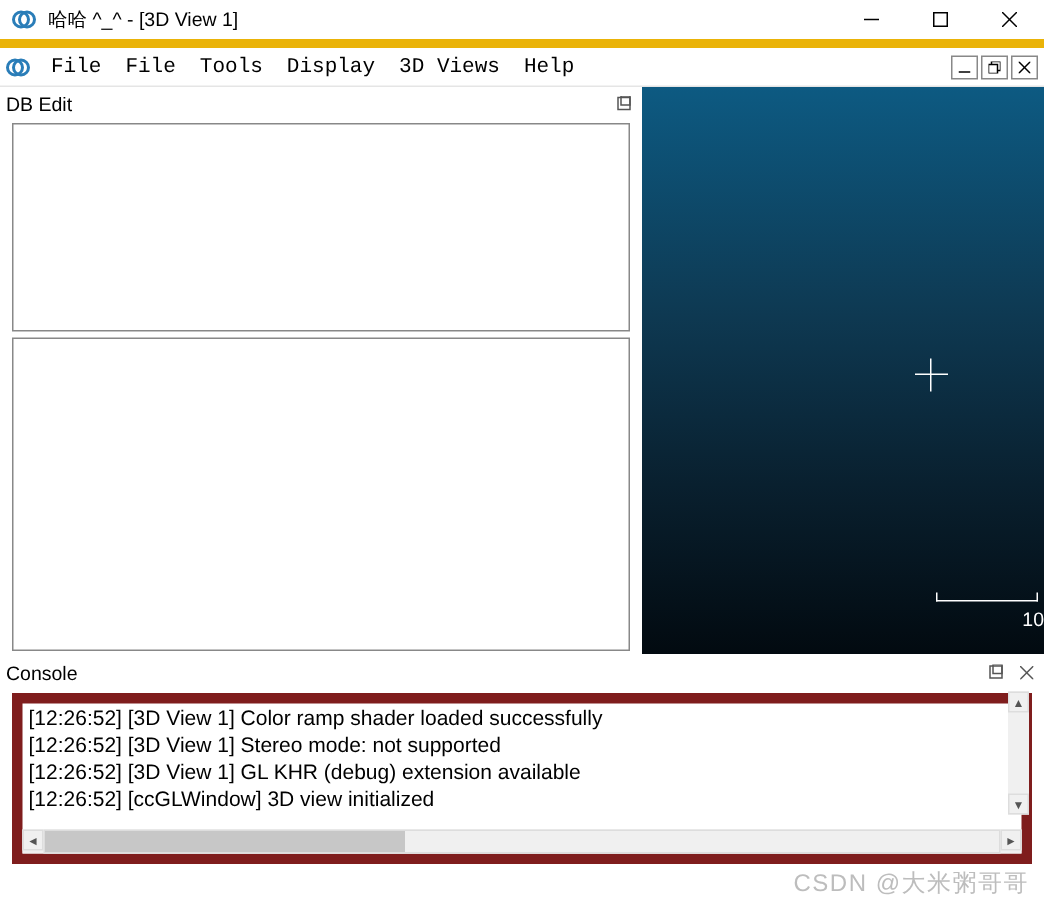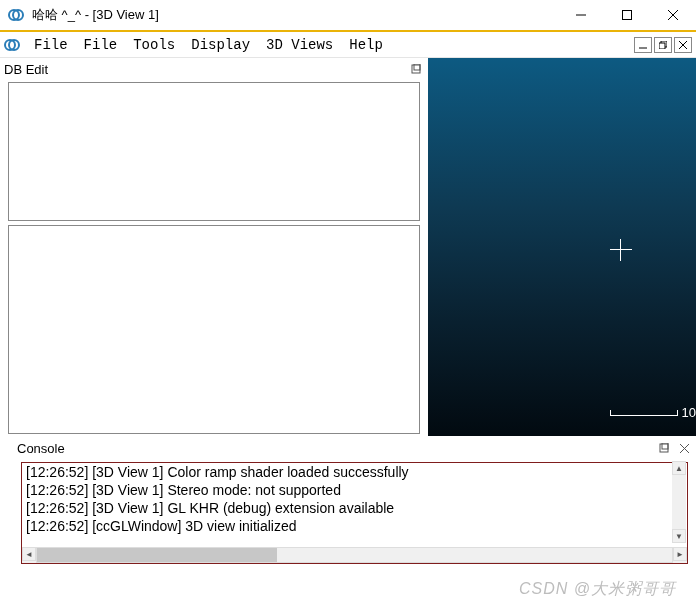--- a/index.html
+++ b/index.html
@@ -1,17 +1,17 @@
 <!DOCTYPE html>
 <html><head>
 <meta charset="utf-8">
 <style>
 * { box-sizing: border-box; margin: 0; padding: 0; font-family: "Segoe UI", Tahoma, sans-serif; font-size: 13px; }
 body { width: 696px; height: 606px; background: #fff; position: relative; overflow: hidden; }
-.titlebar { height: 32px; display: flex; align-items: center; border-bottom: 2px solid #eab308; }
+.titlebar { height: 32px; display: flex; align-items: center; border-bottom: 6px solid #eab308; }
 .titlebar .app-icon { width: 16px; height: 16px; margin: 0 8px; }
 .titlebar .title { flex: 1; font-size: 13px; color: #000; }
 .win-controls { display: flex; }
 .win-btn { width: 46px; height: 32px; display: flex; align-items: center; justify-content: center; cursor: pointer; }
 .menubar { height: 26px; display: flex; align-items: center; padding-left: 4px; border-bottom: 1px solid #e5e5e5; }
 .menu-icon { width: 16px; height: 16px; margin-right: 6px; }
 .menu-item { padding: 2px 8px; font-size: 14px; cursor: default; font-family: Liberation Mono, monospace; }
 .mdi-controls { margin-left: auto; display: flex; align-items: center; gap: 2px; padding-right: 4px; }
 .mdi-btn { width: 18px; height: 16px; border: 1px solid #888; display: flex; align-items: center; justify-content: center; cursor: pointer; }
 .body-row { display: flex; height: 378px; }
@@ -20,33 +20,33 @@
 .dock-title { flex: 1; font-size: 13px; }
 .dock-btn { width: 16px; height: 16px; display: flex; align-items: center; justify-content: center; cursor: pointer; }
 .panel-box { margin: 2px 8px; border: 1px solid #888; background: #fff; flex: 1; }
 #dbtree-section { height: 165px; display:flex; flex-direction:column; }
 #props-section { flex:1; display:flex; flex-direction:column; }
 .viewport { flex: 1; position: relative; background: linear-gradient(to bottom, #0d5a82 0%, #0e3952 40%, #09202f 70%, #020a10 100%); }
 .crosshair { position: absolute; top: 48%; left: 68%; width: 22px; height: 22px; }
 .crosshair:before, .crosshair:after { content:""; position:absolute; background:#fff; }
 .crosshair:before { left:10px; top:0; width:1px; height:22px; }
 .crosshair:after { top:10px; left:0; height:1px; width:22px; }
-.scale-bar { position:absolute; bottom:16px; right:0; color:#fff; font-size:13px; display:flex; align-items:flex-end; }
+.scale-bar { position:absolute; bottom:16px; right:0; color:#fff; font-size:13px; display:flex; align-items:flex-end;flex-direction:column; }
 .scale-line { display:inline-block; height:6px; border-left:1px solid #fff; border-right:1px solid #fff; border-bottom:1px solid #fff; width:68px; margin-right:4px; margin-bottom:4px; }
-.console-section { border-top: 0px solid #ccc; padding-left: 13px; }
+.console-section { border-top: 0px solid #ccc; }
 .console-header { display:flex; align-items:center; height:24px; padding:0 4px; }
-.console-box { margin: 2px 8px; border:1px solid #7f1d1d; }
+.console-box { margin: 2px 8px; border:7px solid #7f1d1d; }
 .console-lines { height: 84px; overflow:hidden; }
 .console-line { padding: 1px 4px; font-size: 14px; border-bottom: 0; white-space: nowrap; }
 .v-scroll { position:absolute; right:10px; top:461px; width:14px; height:82px; background:#f0f0f0; display:flex; flex-direction:column; }
 .scroll-btn { width:14px; height:14px; background:#f0f0f0; display:flex; align-items:center; justify-content:center; cursor:pointer; font-size:8px; color:#555; border:1px solid #ddd; }
 .h-scroll { height:16px; background:#f0f0f0; display:flex; }
 .h-track { flex:1; background:#f0f0f0; border:1px solid #ddd; position:relative; }
 .h-thumb { position:absolute; left:0; top:0; bottom:0; width:240px; background:#c7c7c7; }
-.watermark { position:absolute; bottom:6px; right:20px; color:#bdbdbd; font-size:16px; font-weight: 400; letter-spacing: 1px; font-style: italic; }
+.watermark { position:absolute; bottom:6px; right:10px; color:#bdbdbd; font-size:16px; font-weight: 400; letter-spacing: 1px; }
 svg { display: block; }
 </style>
 </head>
 <body>
 
 <div class="titlebar">
   <span class="app-icon">
     <svg width="16" height="16" viewBox="0 0 16 16">
         <circle cx="6" cy="8" r="5" fill="none" stroke="#2a7db8" stroke-width="2"></circle>
         <circle cx="10" cy="8" r="5" fill="none" stroke="#2a7db8" stroke-width="2"></circle>

